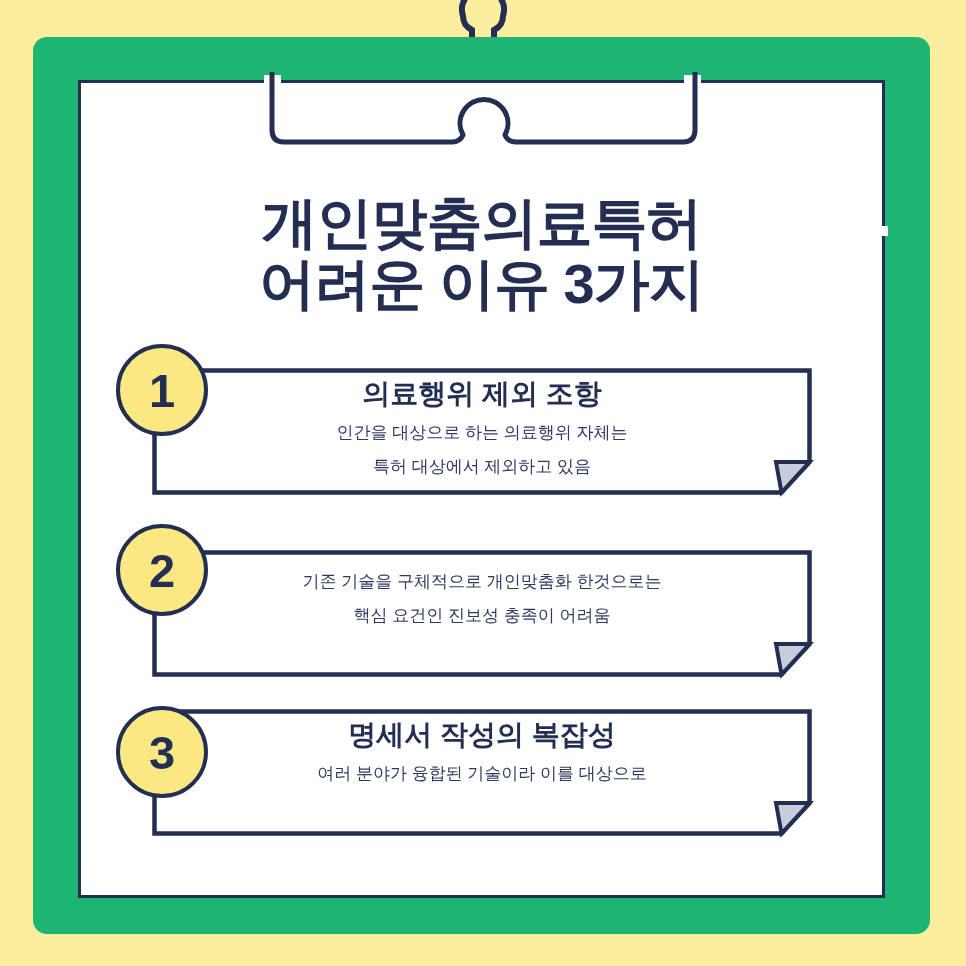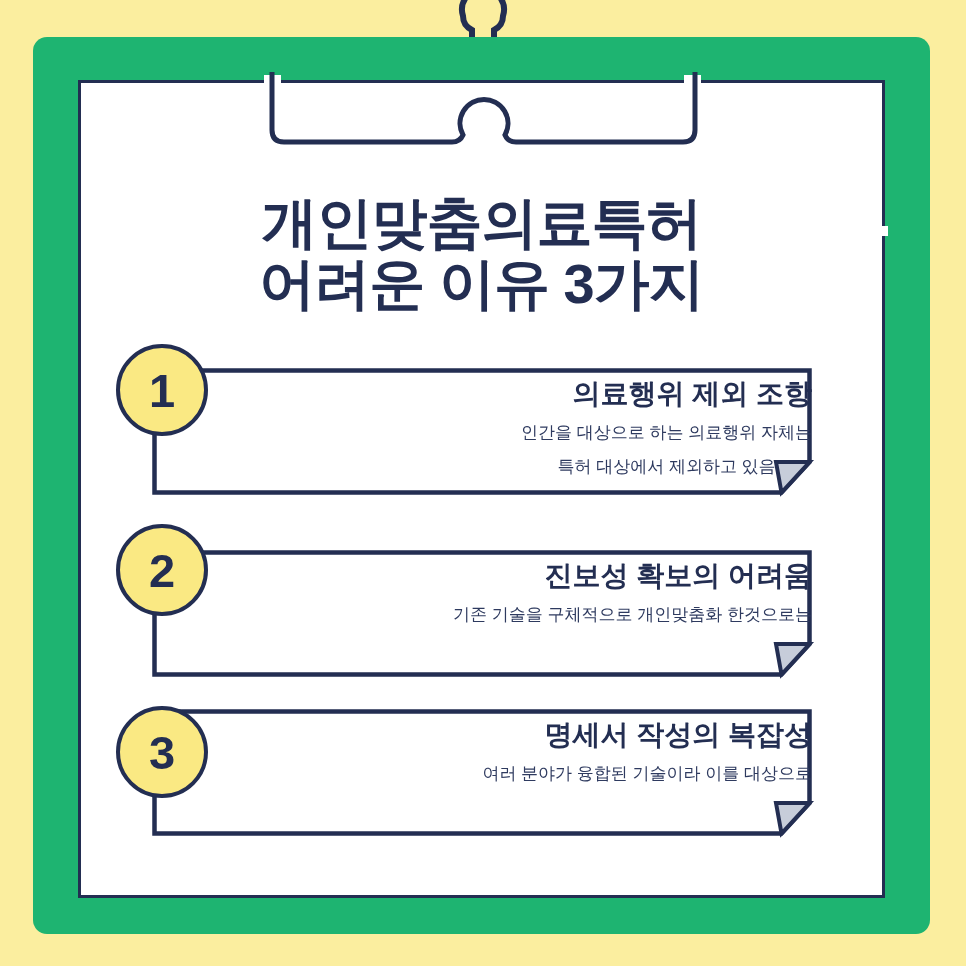--- a/index.html
+++ b/index.html
@@ -21,21 +21,21 @@
   #paper-notch{left:879px;top:226px;width:9px;height:10px;background:var(--paper);z-index:3;}
   
   #clip-bar{left:260px;top:64px;width:446px;height:92px;z-index:4;}
   
   #title{left:78px;top:192px;width:807px;text-align:center;z-index:3;
          font-size:56px;line-height:61px;font-weight:800;letter-spacing:-1px;}
   
   .card{left:152px;width:660px;height:127px;z-index:3;}
   .card svg{position:absolute;left:0;top:0;overflow:visible;}
   .card-text{position:absolute;left:0;top:0;width:100%;height:100%;
-             display:flex;flex-direction:column;align-items:flex-end;
+             display:flex;flex-direction:column;align-items:center;
              padding-top:9px;box-sizing:border-box;text-align:center;}
   .card-heading{font-size:28px;font-weight:bold;line-height:33px;color:var(--navy);}
   .card-body{font-size:17px;line-height:34px;margin-top:6px;color:var(--body-navy,#2E3A5F);}
   .badge{left:116px;width:92px;height:92px;border-radius:50%;z-index:5;
          background:var(--badge-yellow,#FAE983);border:4px solid var(--navy);
          box-sizing:border-box;display:flex;align-items:center;justify-content:center;
          font-size:47px;font-weight:600;color:var(--navy);}
   #card-1,#badge-row-1{top:368px;}
   #card-2,#badge-row-2{top:550px;}
   #card-3,#badge-row-3{top:709px;}
@@ -85,23 +85,23 @@
   <div id="badge-1" class="badge abs">
     <span>1</span>
   </div>
 
   <div id="card-2" class="card abs">
     <svg width="660" height="127" viewBox="0 0 660 127">
       <path d="M2.5,2.5 L657.5,2.5 L657.5,94 L629.5,124.5 L2.5,124.5 Z" fill="#FFFFFF" stroke="#232E52" stroke-width="4.5"></path>
       <path d="M657.5,94 L624,94 L629.5,124.5 Z" fill="#C7CDDA" stroke="#232E52" stroke-width="4"></path>
     </svg>
     <div class="card-text">
-      <div class="card-heading">진보성 확보의 어려움</div>
       <div class="card-body">
         <span style="display:block">기존 기술을 구체적으로 개인맞춤화 한것으로는</span>
+        <span style="display:block">핵심 요건인 진보성 충족이 어려움</span>
       </div>
     </div>
   </div>
   <div id="badge-2" class="badge abs">
     <span>2</span>
   </div>
 
   <div id="card-3" class="card abs">
     <svg width="660" height="127" viewBox="0 0 660 127">
       <path d="M2.5,2.5 L657.5,2.5 L657.5,94 L629.5,124.5 L2.5,124.5 Z" fill="#FFFFFF" stroke="#232E52" stroke-width="4.5"></path>

